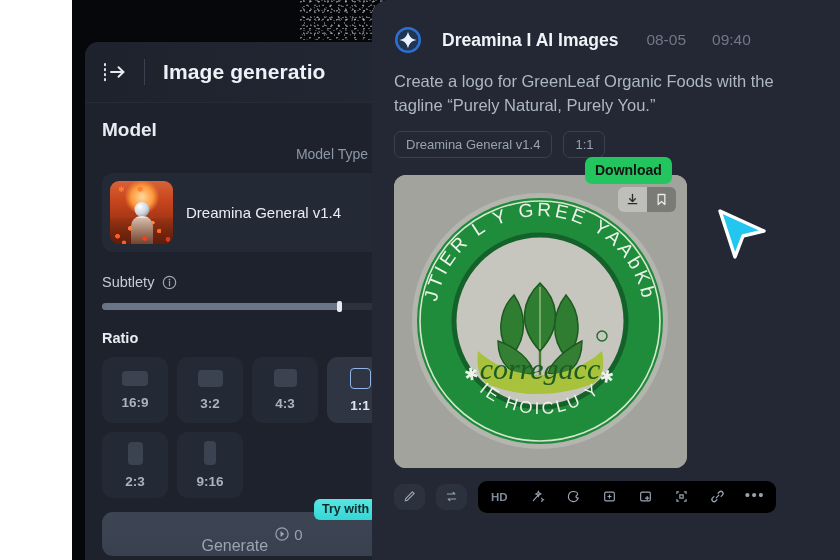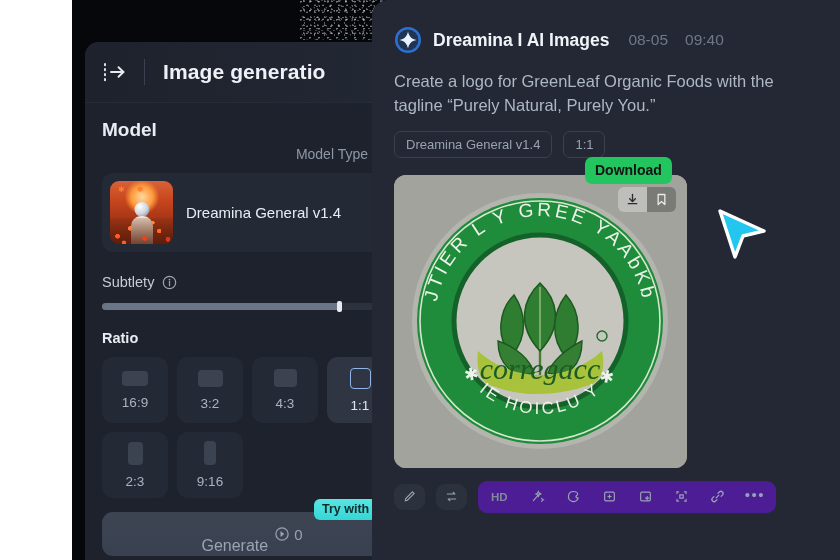--- a/index.html
+++ b/index.html
@@ -106,21 +106,21 @@
   .slider-track {
     margin-top: 13px; position:relative; height:7px; width: 300px;
     background:#2b313d; border-radius: 4px;
   }
   .slider-fill { position:absolute; left:0; top:0; height:7px; width:79%;
     background:#6a7588; border-radius:4px 0 0 4px; }
   .slider-knob { position:absolute; left:78.2%; top:-2px; width:5px; height:11px;
     background:#e8ecf2; border-radius:2px; }
 
   .ratio-title { margin-top: 20px; color:#e9edf3; font-size:14.5px; font-weight:bold; }
-  .ratio-grid { margin-top: 11px; display:flex; flex-wrap:wrap; gap:9px; width: 330px; }
+  .ratio-grid { margin-top: 11px; display:flex; flex-wrap:wrap; gap:9px; width: 330px; font-weight: bold; }
   .ratio-btn {
     width: 66px; height: 66px; border-radius: 11px; background:#242936;
     display:flex; flex-direction:column; align-items:center; justify-content:center; gap:9px;
   }
   .ratio-btn.sel { background:#2f3543; }
   .ratio-shape { background:#3b4351; border-radius:4px; }
   .ratio-btn.sel .ratio-shape { background:transparent; border:1.6px solid #8fb6e8; }
   .ratio-lbl { color:#aab3c0; font-size:13.5px; }
   .ratio-btn.sel .ratio-lbl { color:#dfe5ee; }
 
@@ -138,21 +138,21 @@
     color:#0f2b2b; font-size:12.5px; font-weight:bold;
     padding: 3px 8px 4px 8px; border-radius: 6px; white-space:nowrap;
   }
 
   
   .chat-panel {
     position:absolute; left:372px; top:0; width:468px; height:560px;
     background:#232834; border-radius: 16px 0 0 0;
     padding: 26px 28px 0 22px;
   }
-  .chat-head { display:flex; align-items:center; gap:11px; }
+  .chat-head { display:flex; align-items:center; gap:20px; }
   .brand-icon { width:28px; height:28px; flex:0 0 auto; }
   .brand-name { color:#f0f3f8; font-size:17.5px; font-weight:bold; white-space:nowrap; }
   .chat-time { color:#6f7888; font-size:15.5px; margin-left:8px; white-space:nowrap; }
 
   .prompt {
     margin-top: 16px; color:#aeb7c4; font-size:16.5px; line-height:1.45;
     max-width: 400px;
   }
   .tags { margin-top: 13px; display:flex; gap:11px; }
   .tag {
@@ -175,21 +175,21 @@
   .img-act.a1 { background: rgba(255,255,255,.30); }
   .img-act.a2 { background: rgba(45,45,45,.35); }
   .tooltip {
     position:absolute; left:191px; top:-18px;
     background:#22c55e; color:#141414; font-size:14px; font-weight:bold;
     padding:5px 10px 6px 10px; border-radius:7px; white-space:nowrap;
   }
   .cursor { position:absolute; left:318px; top:30px; width:60px; height:60px; pointer-events:none; }
 
   .img-toolbar { margin-top: 13px; display:flex; align-items:center; gap:11px; }
-  .tb-group { display:flex; align-items:center; background:#4c1d95; border-radius:9px; }
+  .tb-group { display:flex; align-items:center; background:#000000; border-radius:9px; }
   .tb-btn { width:31px; height:26px; display:flex; align-items:center; justify-content:center; }
   .tb-single { width:31px; height:26px; background:#2b313d; border-radius:9px;
     display:flex; align-items:center; justify-content:center; }
   .tb-hd { color:#808a99; font-size:11.5px; font-weight:bold; padding: 0 9px; }
   .tb-group.main { padding: 3px 4px; gap:5px; }
   .tb-dots { color:#96a0ae; font-size:15px; letter-spacing:1.5px; padding:0 7px 5px 7px; }
 
   svg { display:block; }
 </style>
 </head>

